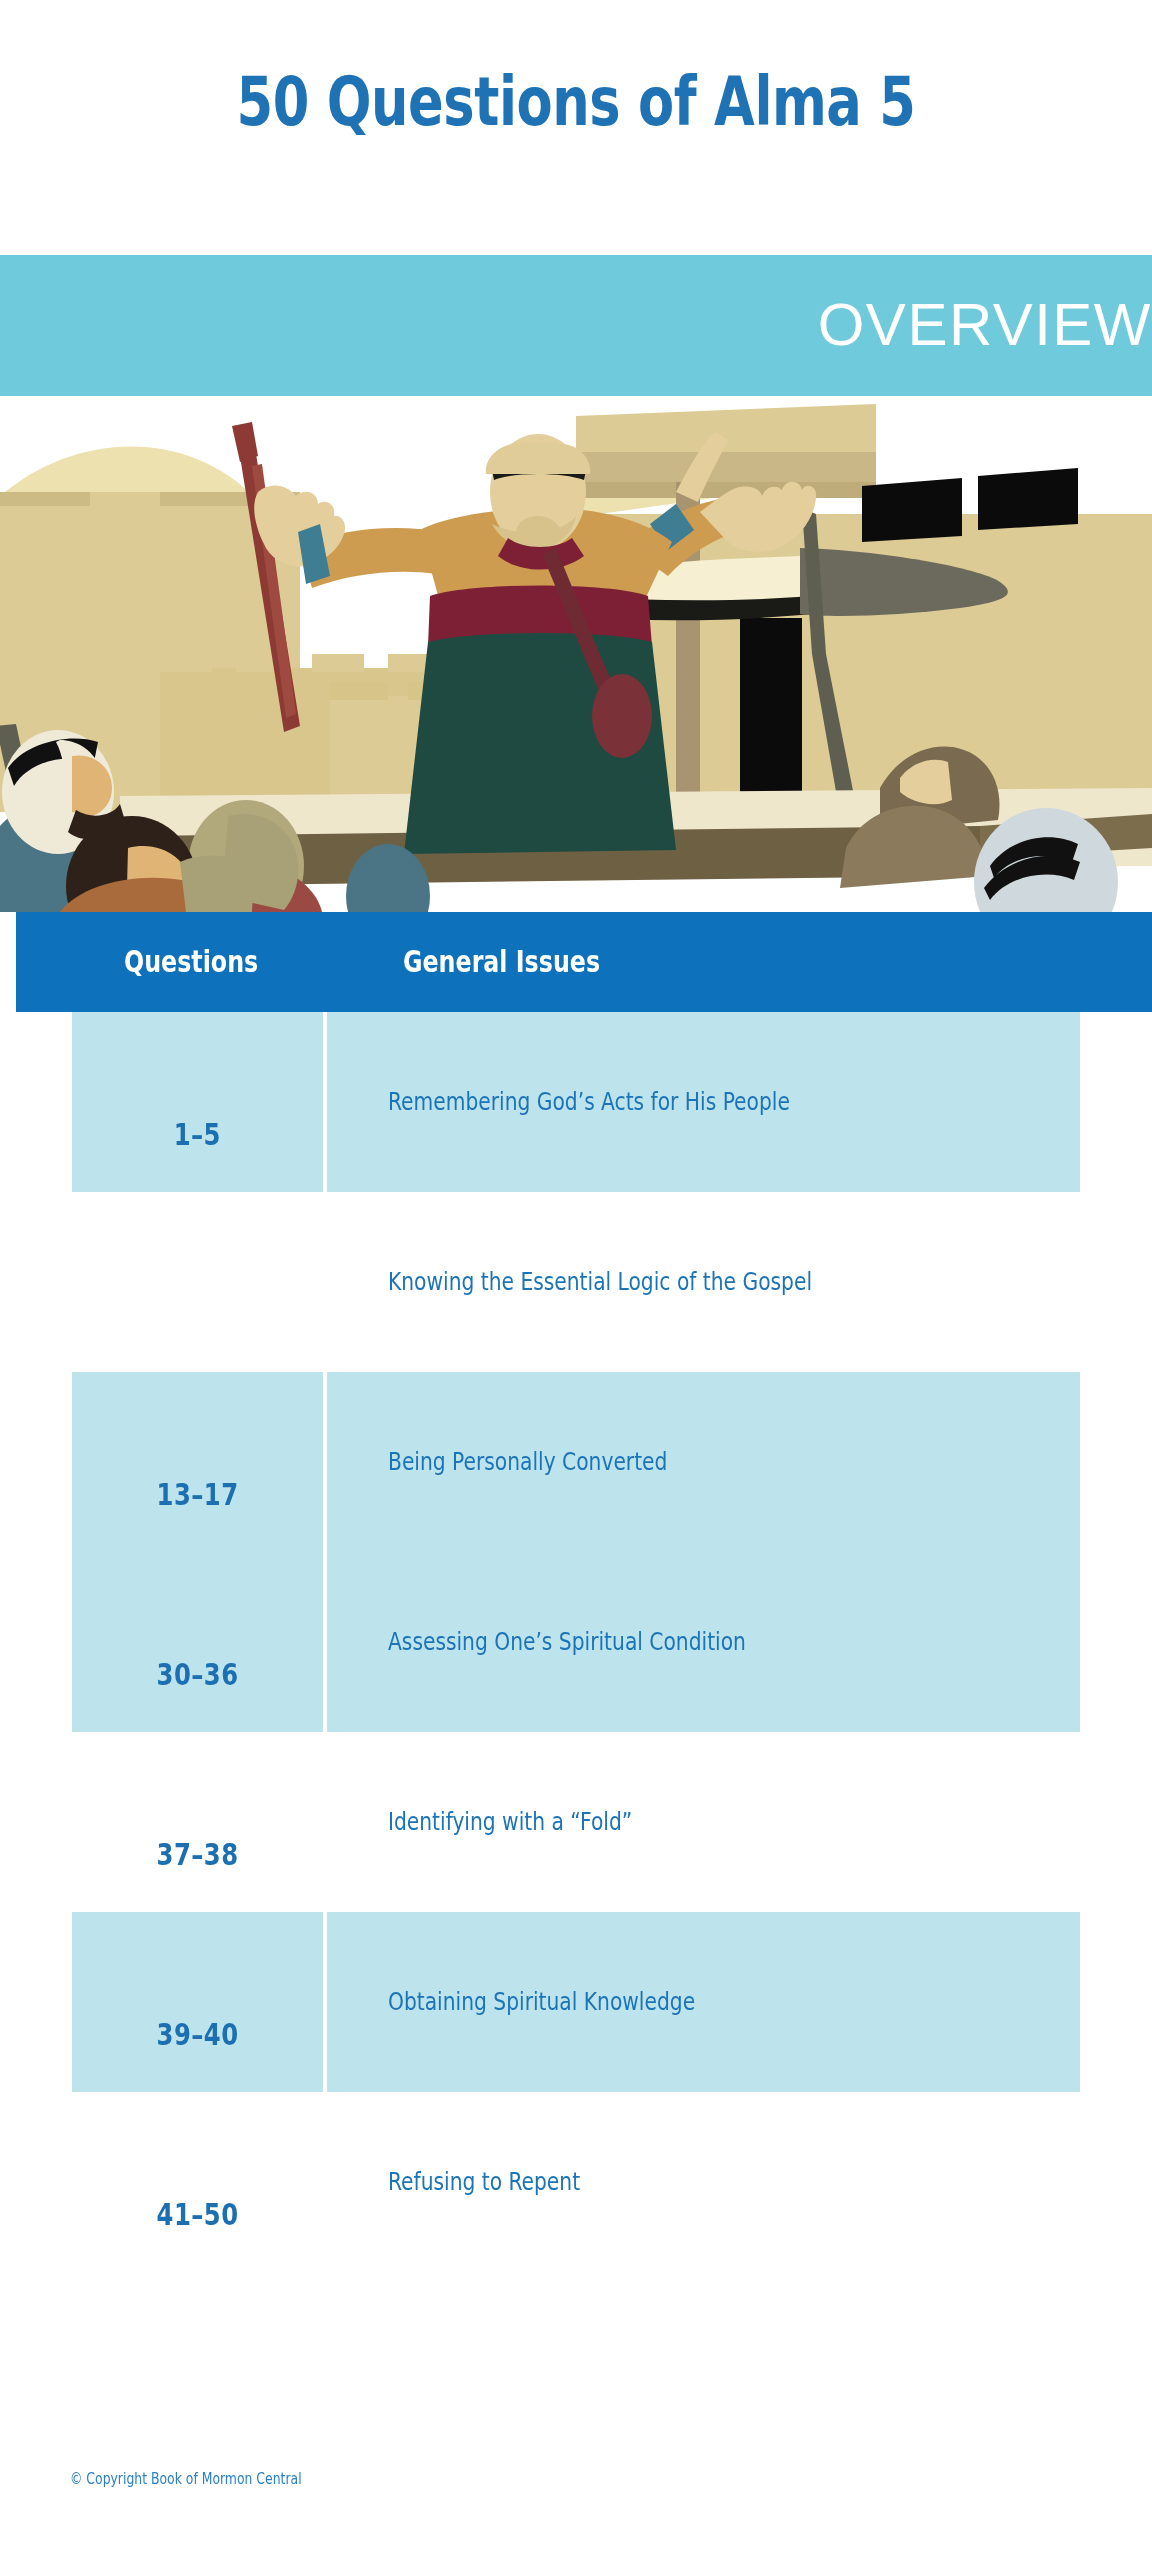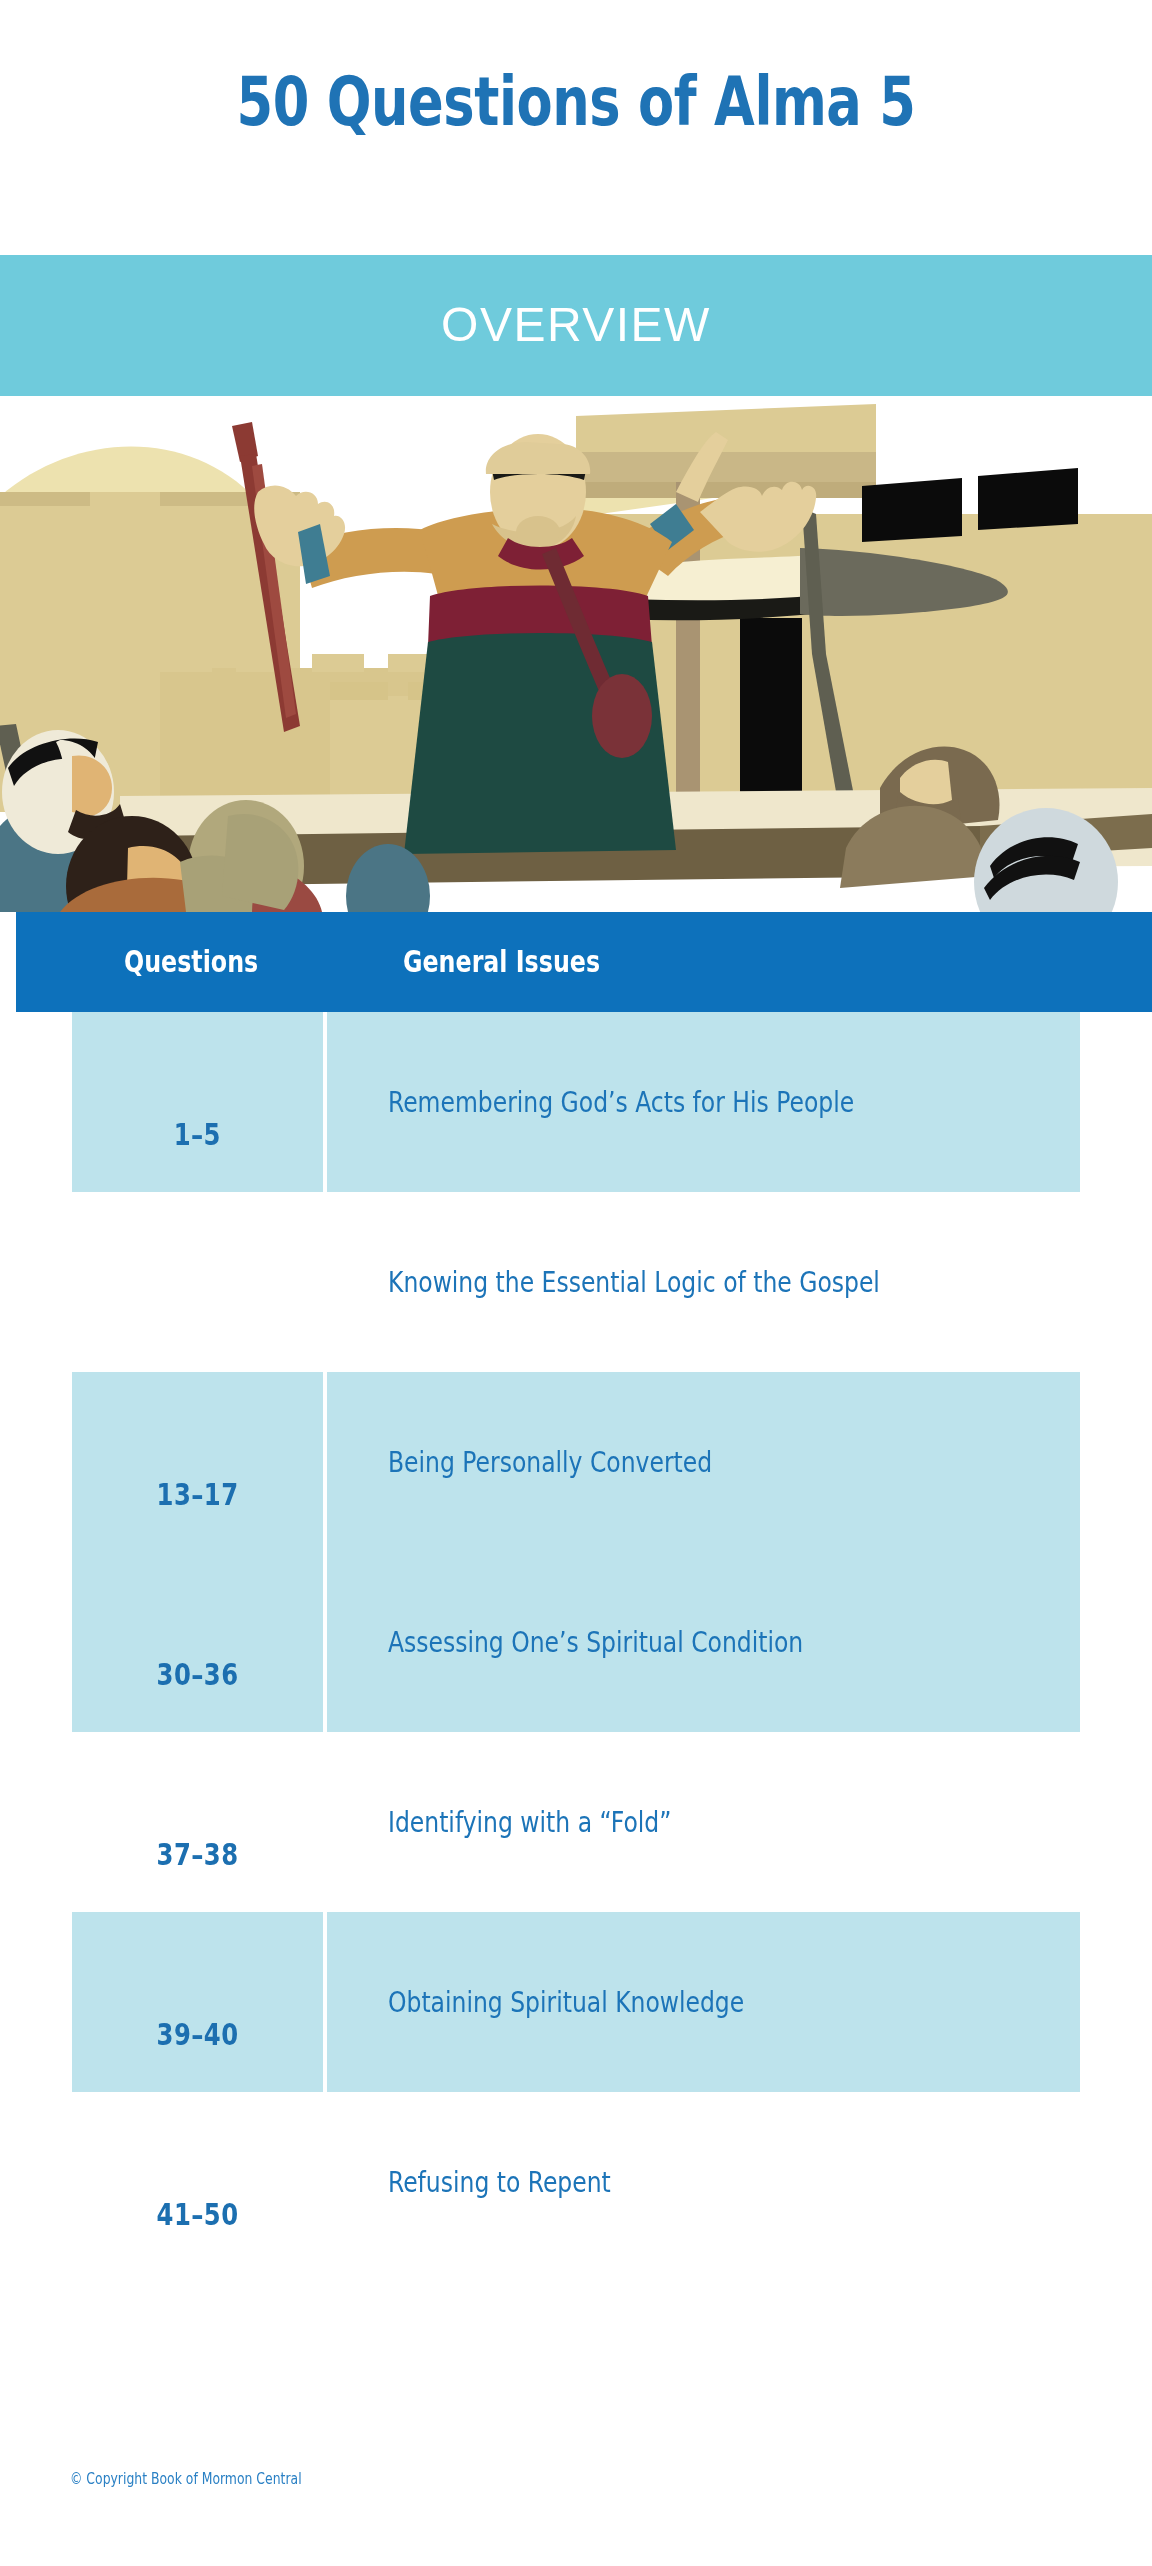--- a/index.html
+++ b/index.html
@@ -47,23 +47,23 @@
     position: absolute;
     left: 0; top: 255px;
     width: 1152px; height: 141px;
     background: #6FCBDC;
   }
   .overview-label {
     position: absolute;
     left: 0; top: 50%;
     width: 1152px;
     transform: translateY(-52%);
-    text-align: center;
+    text-align: right;
     font-family: "Liberation Sans", sans-serif;
-    font-size: 48px;
+    font-size: 60px;
     font-weight: 400;
     color: #ffffff;
     letter-spacing: 1.5px;
   }
 
   
   .illustration {
     position: absolute;
     left: 0; top: 396px;
     width: 1152px; height: 516px;
@@ -136,21 +136,21 @@
   .cell-q span { transform: scaleX(0.9); transform-origin: center; white-space: nowrap; }
 
   .cell-i {
     position: absolute;
     left: 327px; top: 0;
     width: 753px; height: 180px;
     display: flex;
     align-items: center;
     padding: 0 56px 0 61px;
     font-family: "DejaVu Sans Condensed", "Liberation Sans Narrow", "Liberation Sans", sans-serif;
-    font-size: 29px;
+    font-size: 25px;
     font-weight: 400;
     color: #1C74B8;
     line-height: 1.25;
   }
   .cell-i span { transform: scaleX(0.9); transform-origin: left center; display: block; }
 
   
   .footer-note {
     position: absolute;
     left: 70px; top: 2470px;

